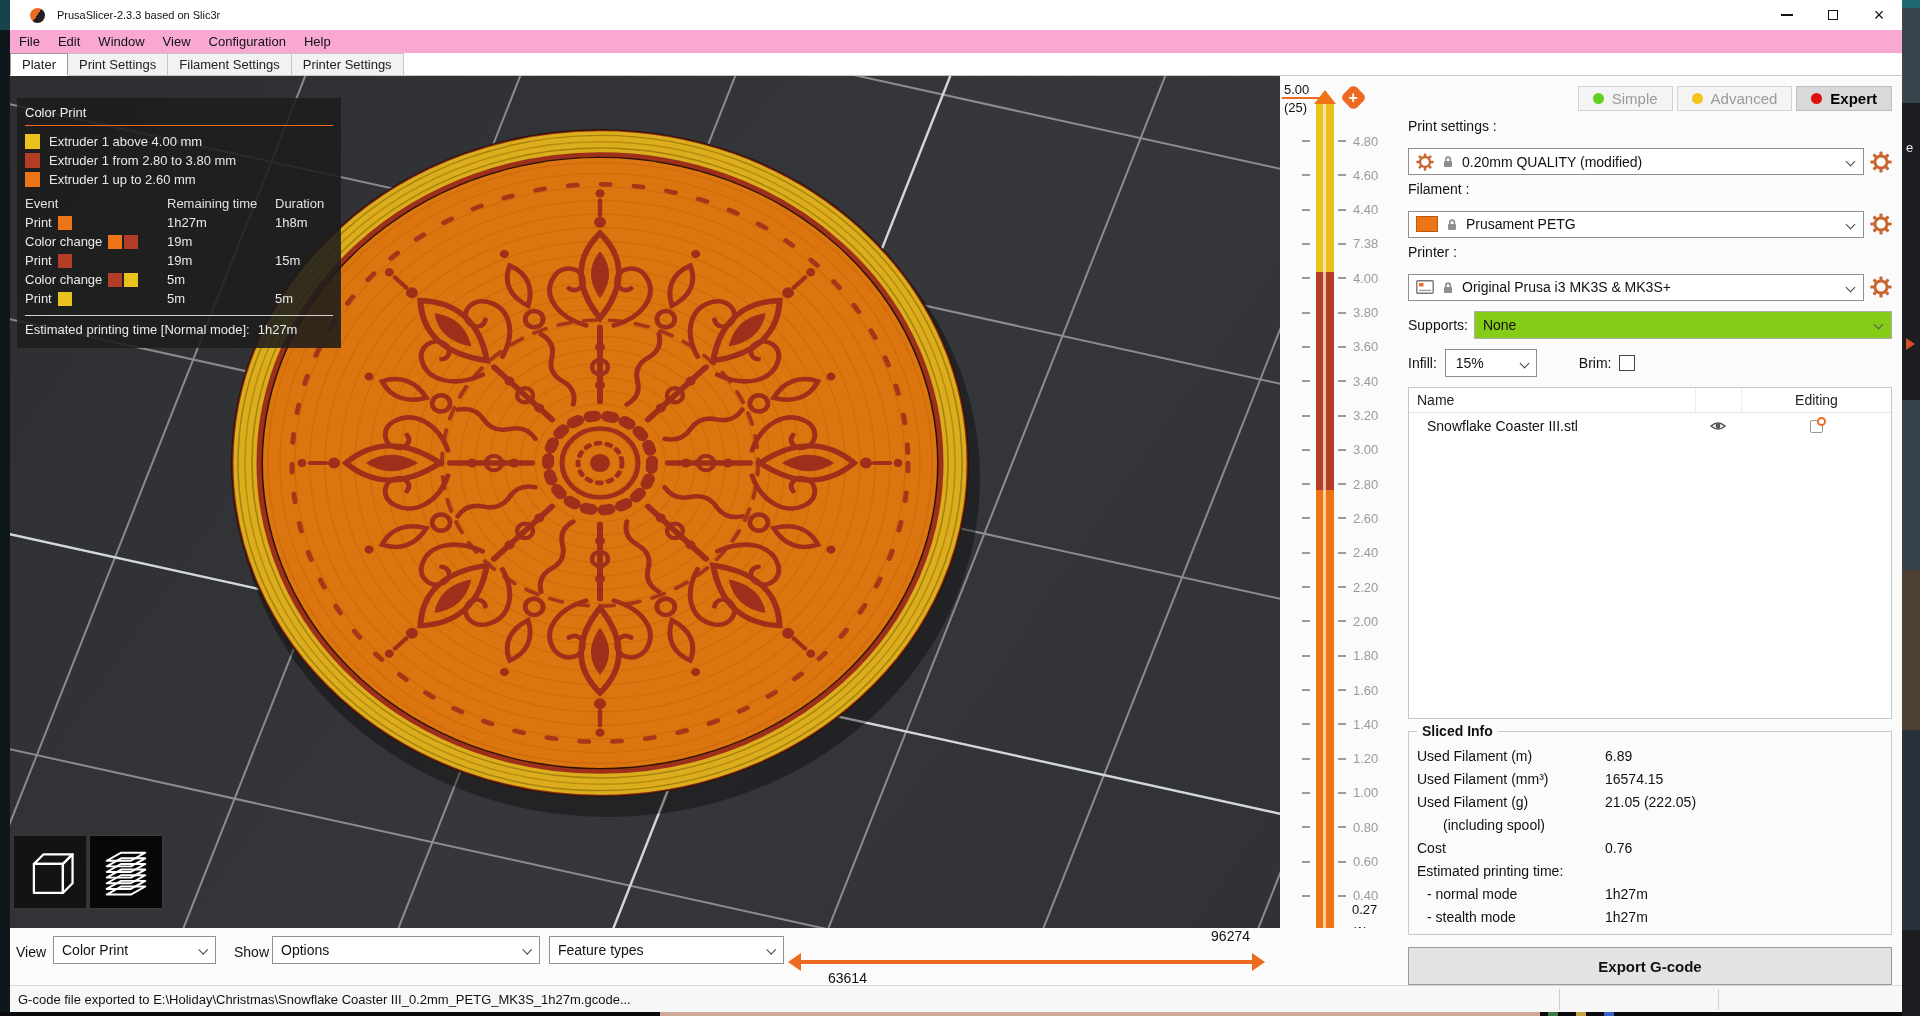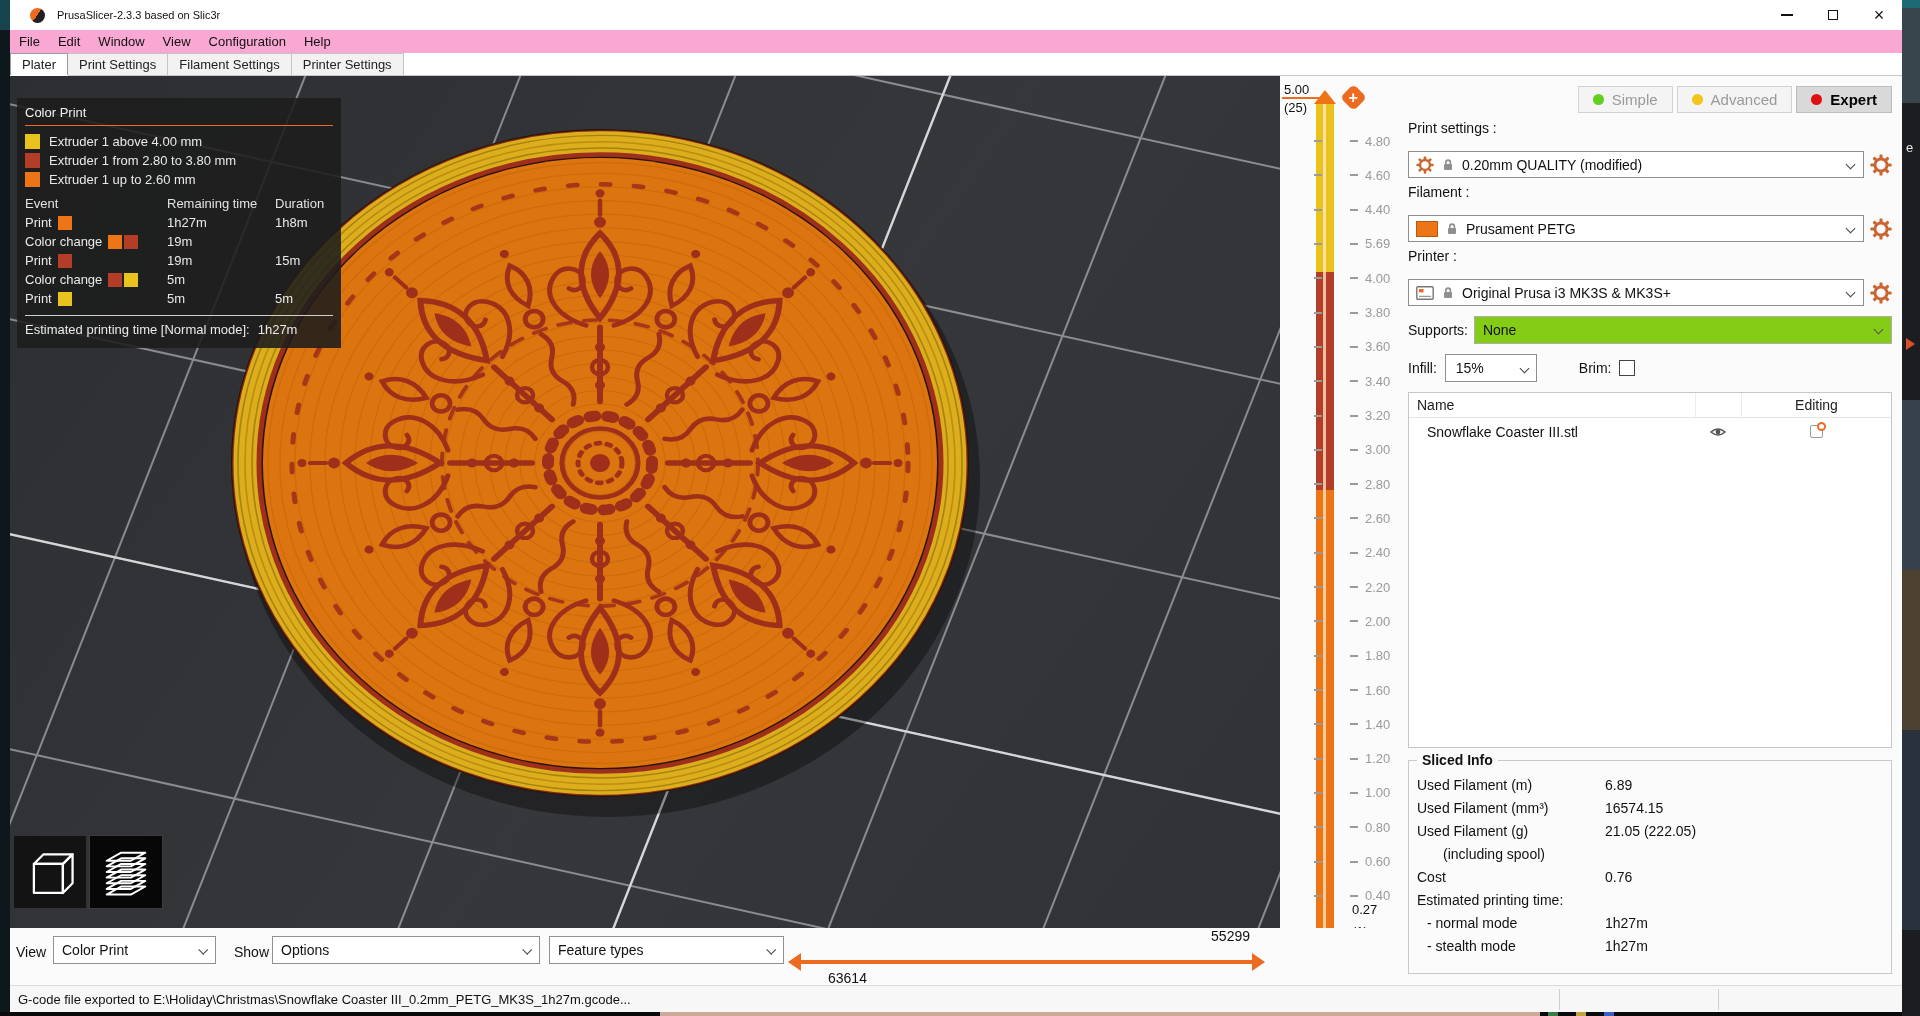--- a/index.html
+++ b/index.html
@@ -100,21 +100,21 @@
     background:rgba(255,235,200,0.75); }
   #vbar .arrow-dn { position:absolute; left:-2px; top:848px; width:0; height:0;
     border-left:11px solid transparent; border-right:11px solid transparent;
     border-top:14px solid var(--orange,#ee7516); }
   #plus-badge { position:absolute; left:64px; top:12px; width:19px; height:19px;
     background:var(--accent,#ed6b21); border-radius:5px; transform:rotate(45deg);
     display:flex; align-items:center; justify-content:center; z-index:3; }
   #plus-badge span { transform:rotate(-45deg); color:#fff; font-size:16px; font-weight:bold; line-height:1; }
   #ticks { position:absolute; left:0; top:57px; width:118px; height:771px;
     display:flex; flex-direction:column; justify-content:space-between; }
-  .tick { height:16px; display:flex; align-items:center; padding-left:34px;text-align:right; }
+  .tick { height:16px; display:flex; align-items:center; padding-left:22px;text-align:right; }
   .tick .td { width:8px; height:2px; background:#9a9a9a; }
   .tick .sp { width:28px; }
   .tick b { font-weight:normal; font-size:13px; color:#9a9a9a; margin-left:7px; }
   #vslider .bot-val { position:absolute; left:72px; top:826px; font-size:13px; color:#111; }
   #vslider .bot-cnt { position:absolute; left:72px; top:848px; font-size:13px; color:#111; }
 
   
   #reset-btn { left:1282px; top:958px; width:26px; height:26px; }
   #lock-open { left:1316px; top:956px; width:20px; height:22px; }
   #gear-small { left:1372px; top:962px; width:20px; height:20px; color:#8a8a8a; }
@@ -516,21 +516,21 @@
       <div class="tick">
           <i class="td"></i>
           <i class="sp"></i>
           <i class="td"></i>
           <b>4.40</b>
         </div>
       <div class="tick">
           <i class="td"></i>
           <i class="sp"></i>
           <i class="td"></i>
-          <b>5.69</b>
+          <b>7.38</b>
         </div>
       <div class="tick">
           <i class="td"></i>
           <i class="sp"></i>
           <i class="td"></i>
           <b>4.00</b>
         </div>
       <div class="tick">
           <i class="td"></i>
           <i class="sp"></i>
@@ -671,21 +671,21 @@
     </div>
     <span class="lbl" style="left:224px">Show</span>
     <div class="combo" id="combo-show">
       <span>Options</span>
       <i class="chev"></i>
     </div>
     <div class="combo" id="combo-feature">
       <span>Feature types</span>
       <i class="chev"></i>
     </div>
-    <div id="hs-max">55299</div>
+    <div id="hs-max">96274</div>
     <div id="hslider">
       <i class="ah-l"></i>
       <i class="ah-r"></i>
     </div>
     <div id="hs-min">63614</div>
   </div>
 
   <div id="panel" class="abs">
     <div id="modes">
       <div class="mode-btn simple">
@@ -819,20 +819,21 @@
       <div class="si-row ind2">
         <span class="si-l">- normal mode</span>
         <span class="si-v">1h27m</span>
       </div>
       <div class="si-row ind2">
         <span class="si-l">- stealth mode</span>
         <span class="si-v">1h27m</span>
       </div>
     </div>
 
+    <div id="export-btn">Export G-code</div>
   </div>
 
   <div id="statusbar" class="abs">
     <span class="msg">G-code file exported to E:\Holiday\Christmas\Snowflake Coaster III_0.2mm_PETG_MK3S_1h27m.gcode...</span>
     <i class="div1"></i>
     <i class="div2"></i>
   </div>
 
   <div id="taskbar" class="abs">
     <i class="warm"></i>

